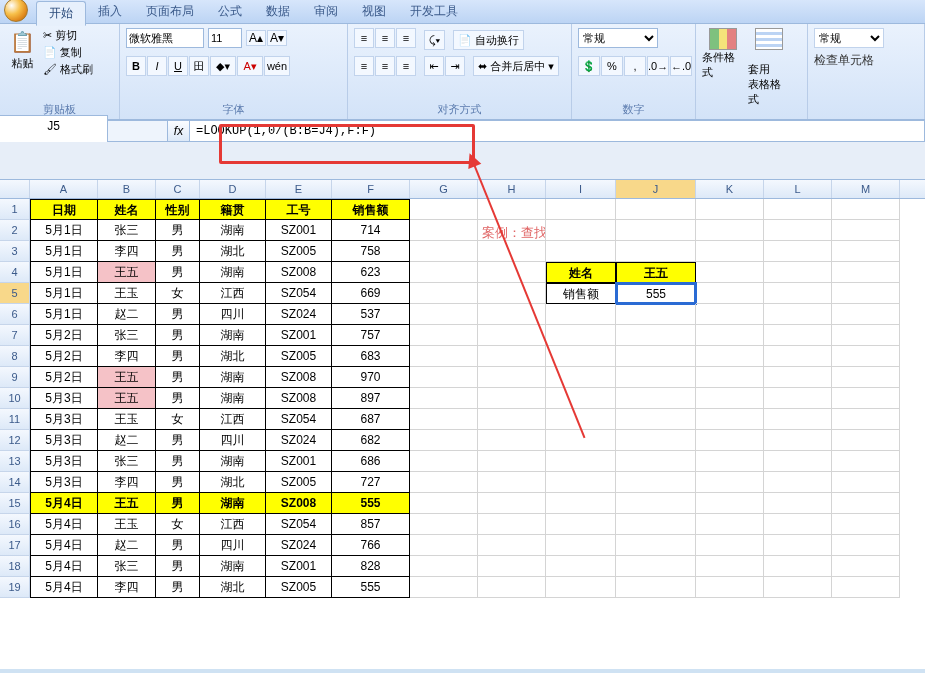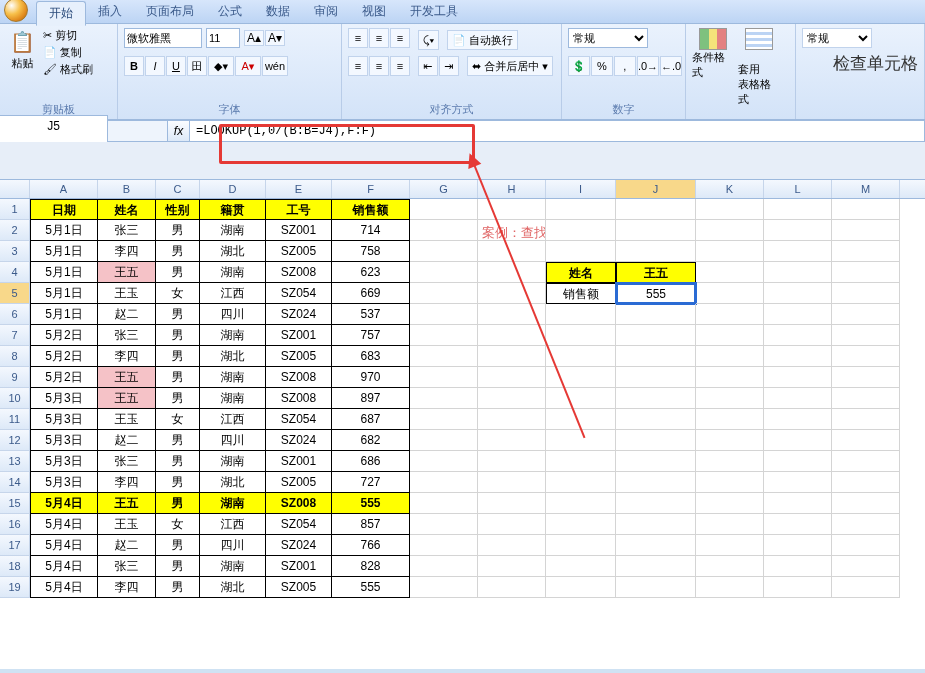--- a/index.html
+++ b/index.html
@@ -112,21 +112,21 @@
   .style-big .swatch{ width:28px; height:22px; border:1px solid #999;}
   .style-big .swatch.cond{
     background:
       linear-gradient(to right, #7ec17e 0 33%, #f5e37a 33% 66%, #e38181 66% 100%);
   }
   .style-big .swatch.table{
     background:
       repeating-linear-gradient(#fff 0 3px,#bcd4f4 3px 6px);
   }
   .cellfmt-sel{ border:1px solid #c1d3ec; background:#fff; height:20px; width:70px; font-size:11px;}
-  .cellfmt-ck{ font-size:17px; white-space:nowrap; color:#333;margin-left:31px;}
+  .cellfmt-ck{ font-size:12px; white-space:nowrap; color:#333;}
 
   
   .fbar {
     display:flex;
     align-items:center;
     background:#e7eef8;
     border-bottom:1px solid #9db9dd;
     height:22px;
   }
   .namebox{

